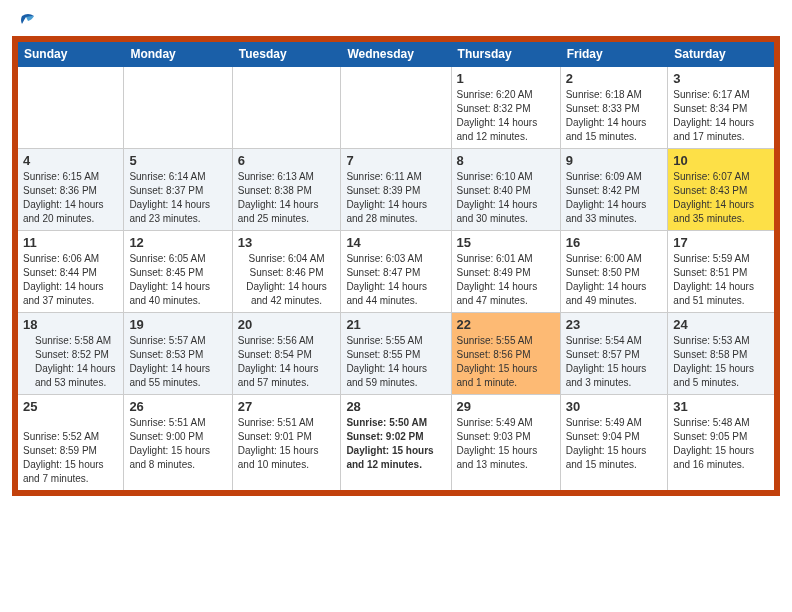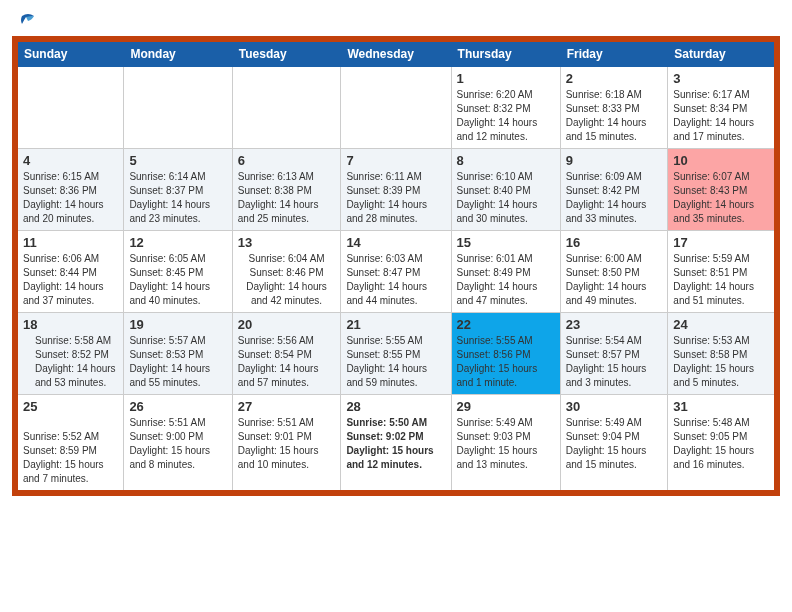--- a/index.html
+++ b/index.html
@@ -184,21 +184,21 @@
 Daylight: 14 hours
 and 30 minutes.</div>
           </td>
           <td style="background: rgb(240, 244, 248);">
             <div class="day-num">9</div>
             <div class="day-info" style="white-space: pre-line;">Sunrise: 6:09 AM
 Sunset: 8:42 PM
 Daylight: 14 hours
 and 33 minutes.</div>
           </td>
-          <td style="background: #fca5a5; margin-top: 7px;">
+          <td style="background: #fde047; margin-top: 7px;">
             <div class="day-num">10</div>
             <div class="day-info" style="white-space: pre-line;">Sunrise: 6:07 AM
 Sunset: 8:43 PM
 Daylight: 14 hours
 and 35 minutes.</div>
           </td>
         </tr>
         <tr>
           <td>
             <div class="day-num">11</div>
@@ -272,21 +272,21 @@
 Daylight: 14 hours
 and 57 minutes.</div>
           </td>
           <td style="background: rgb(240, 244, 248);">
             <div class="day-num">21</div>
             <div class="day-info" style="white-space: pre-line;">Sunrise: 5:55 AM
 Sunset: 8:55 PM
 Daylight: 14 hours
 and 59 minutes.</div>
           </td>
-          <td style="background: #0ea5e9;">
+          <td style="background: #fdba74;">
             <div class="day-num">22</div>
             <div class="day-info" style="white-space: pre-line;">Sunrise: 5:55 AM
 Sunset: 8:56 PM
 Daylight: 15 hours
 and 1 minute.</div>
           </td>
           <td style="background: rgb(240, 244, 248);">
             <div class="day-num">23</div>
             <div class="day-info" style="white-space: pre-line;">Sunrise: 5:54 AM
 Sunset: 8:57 PM

